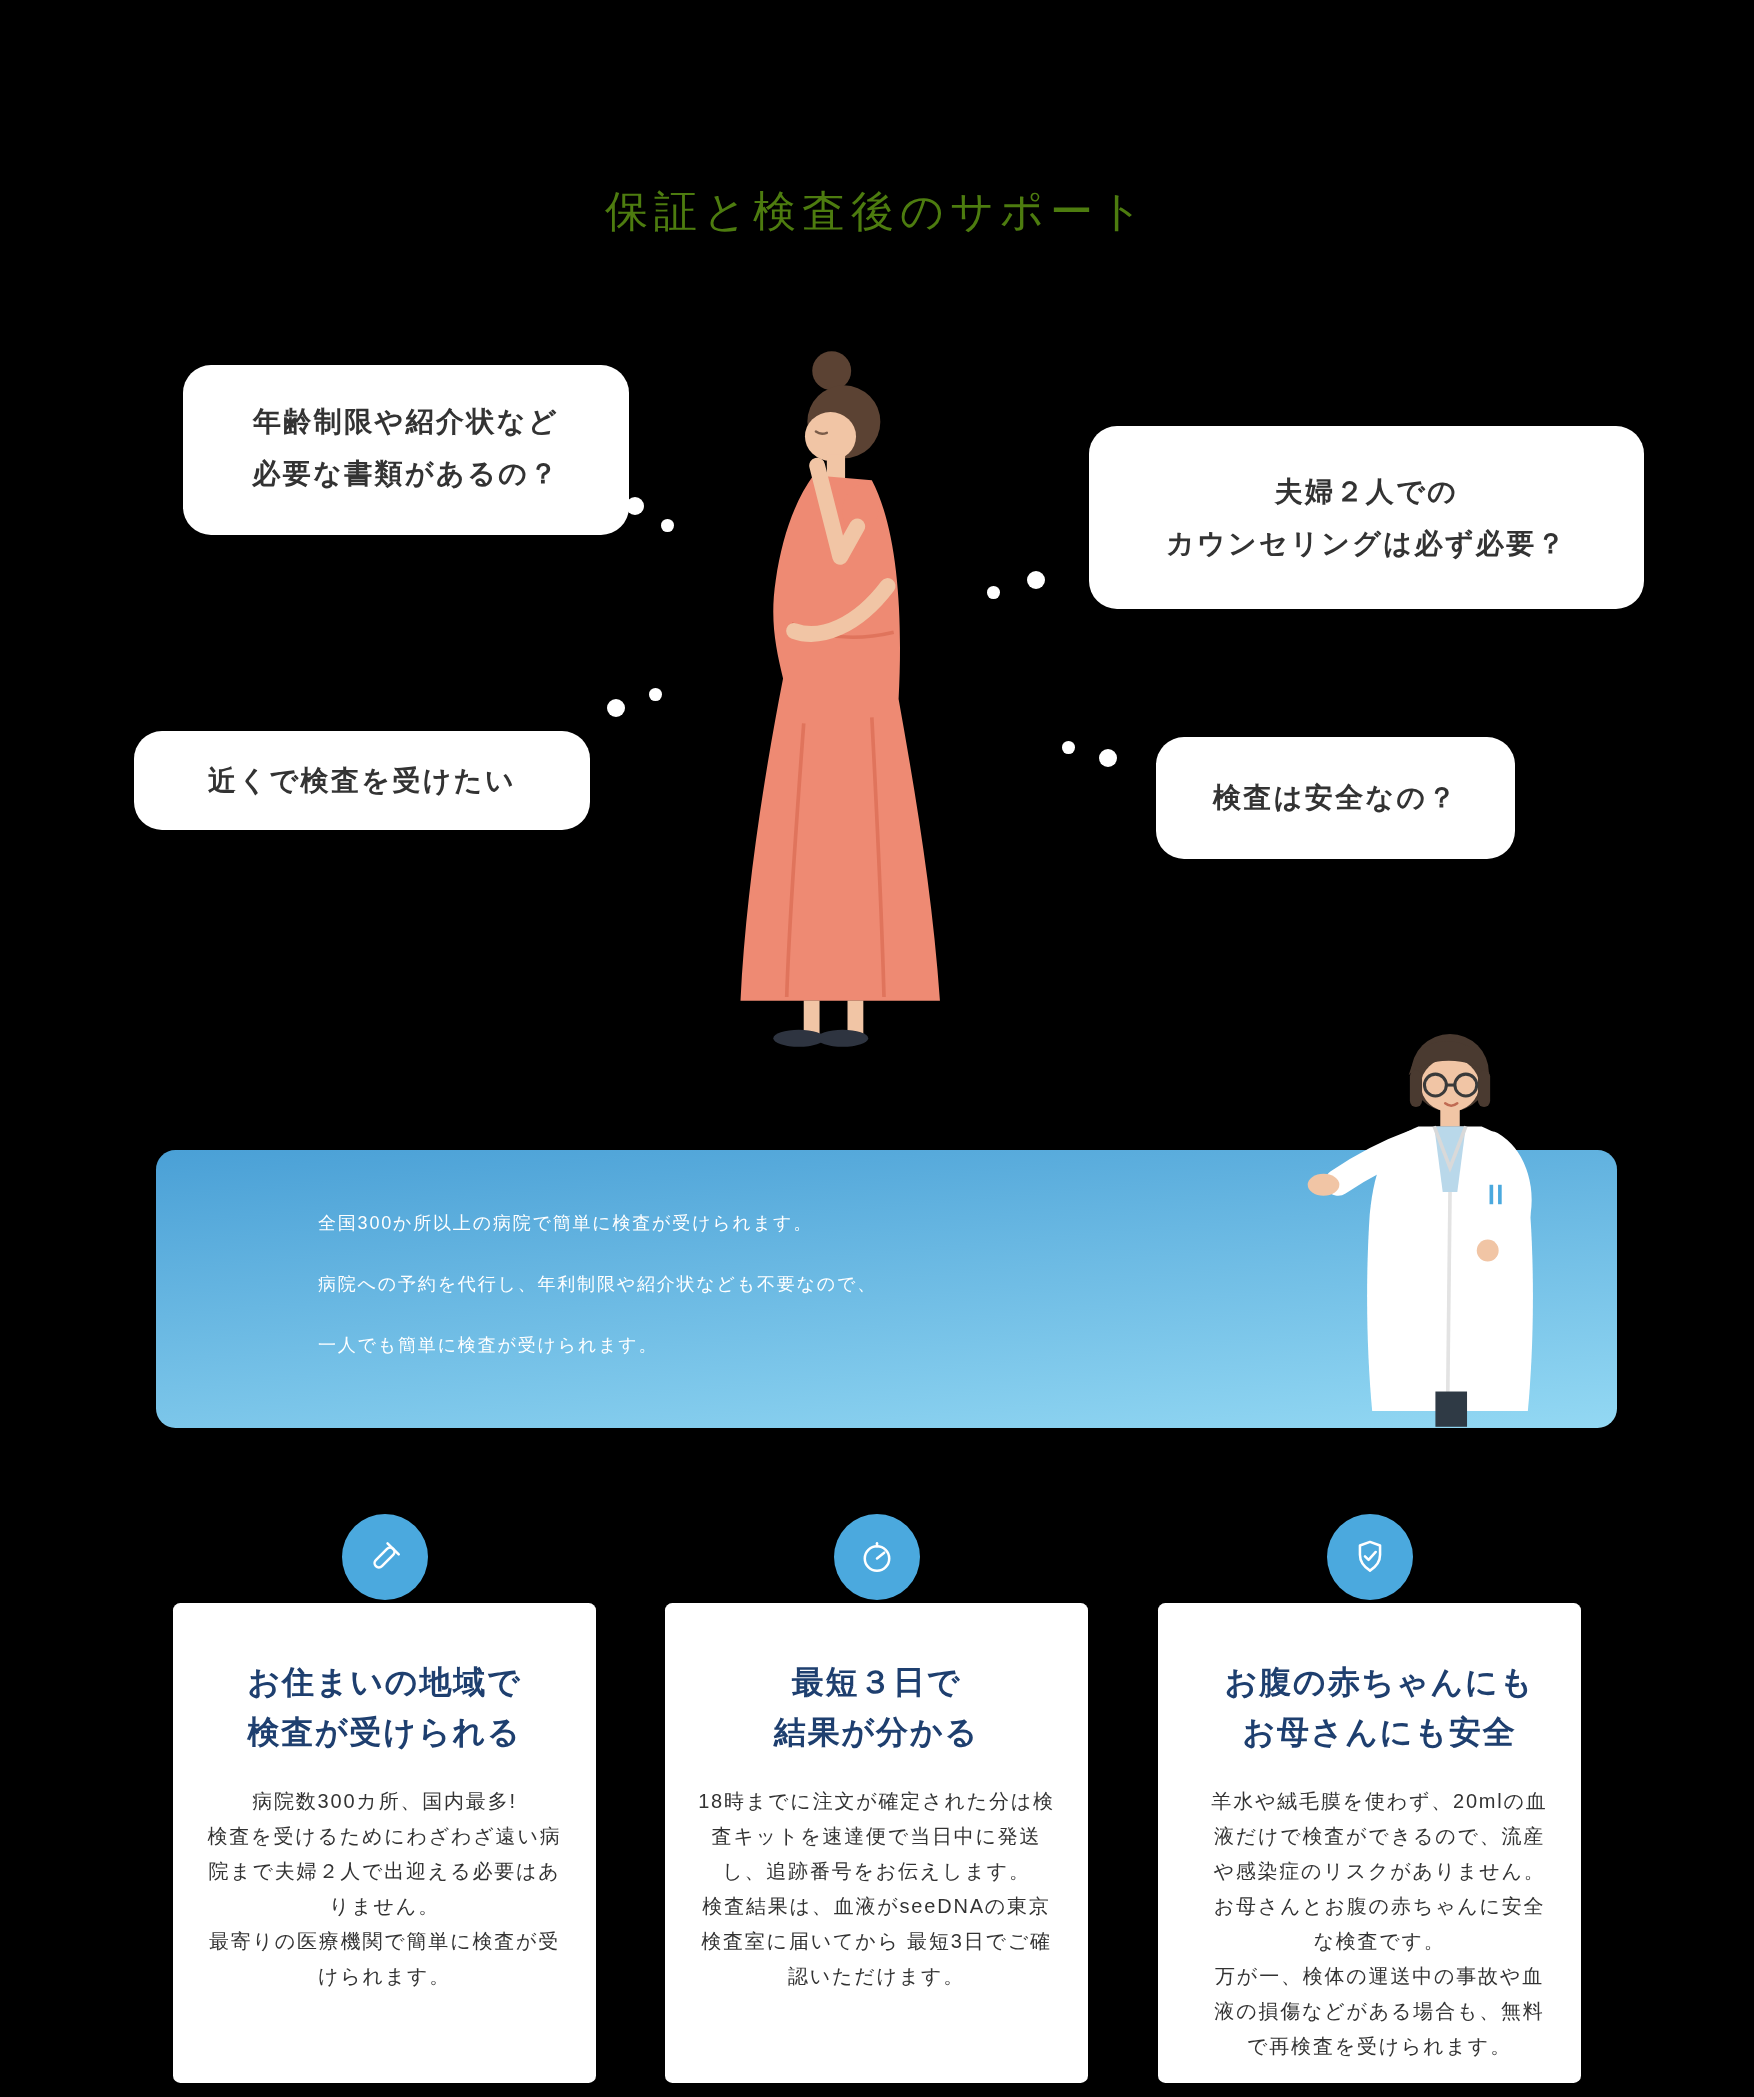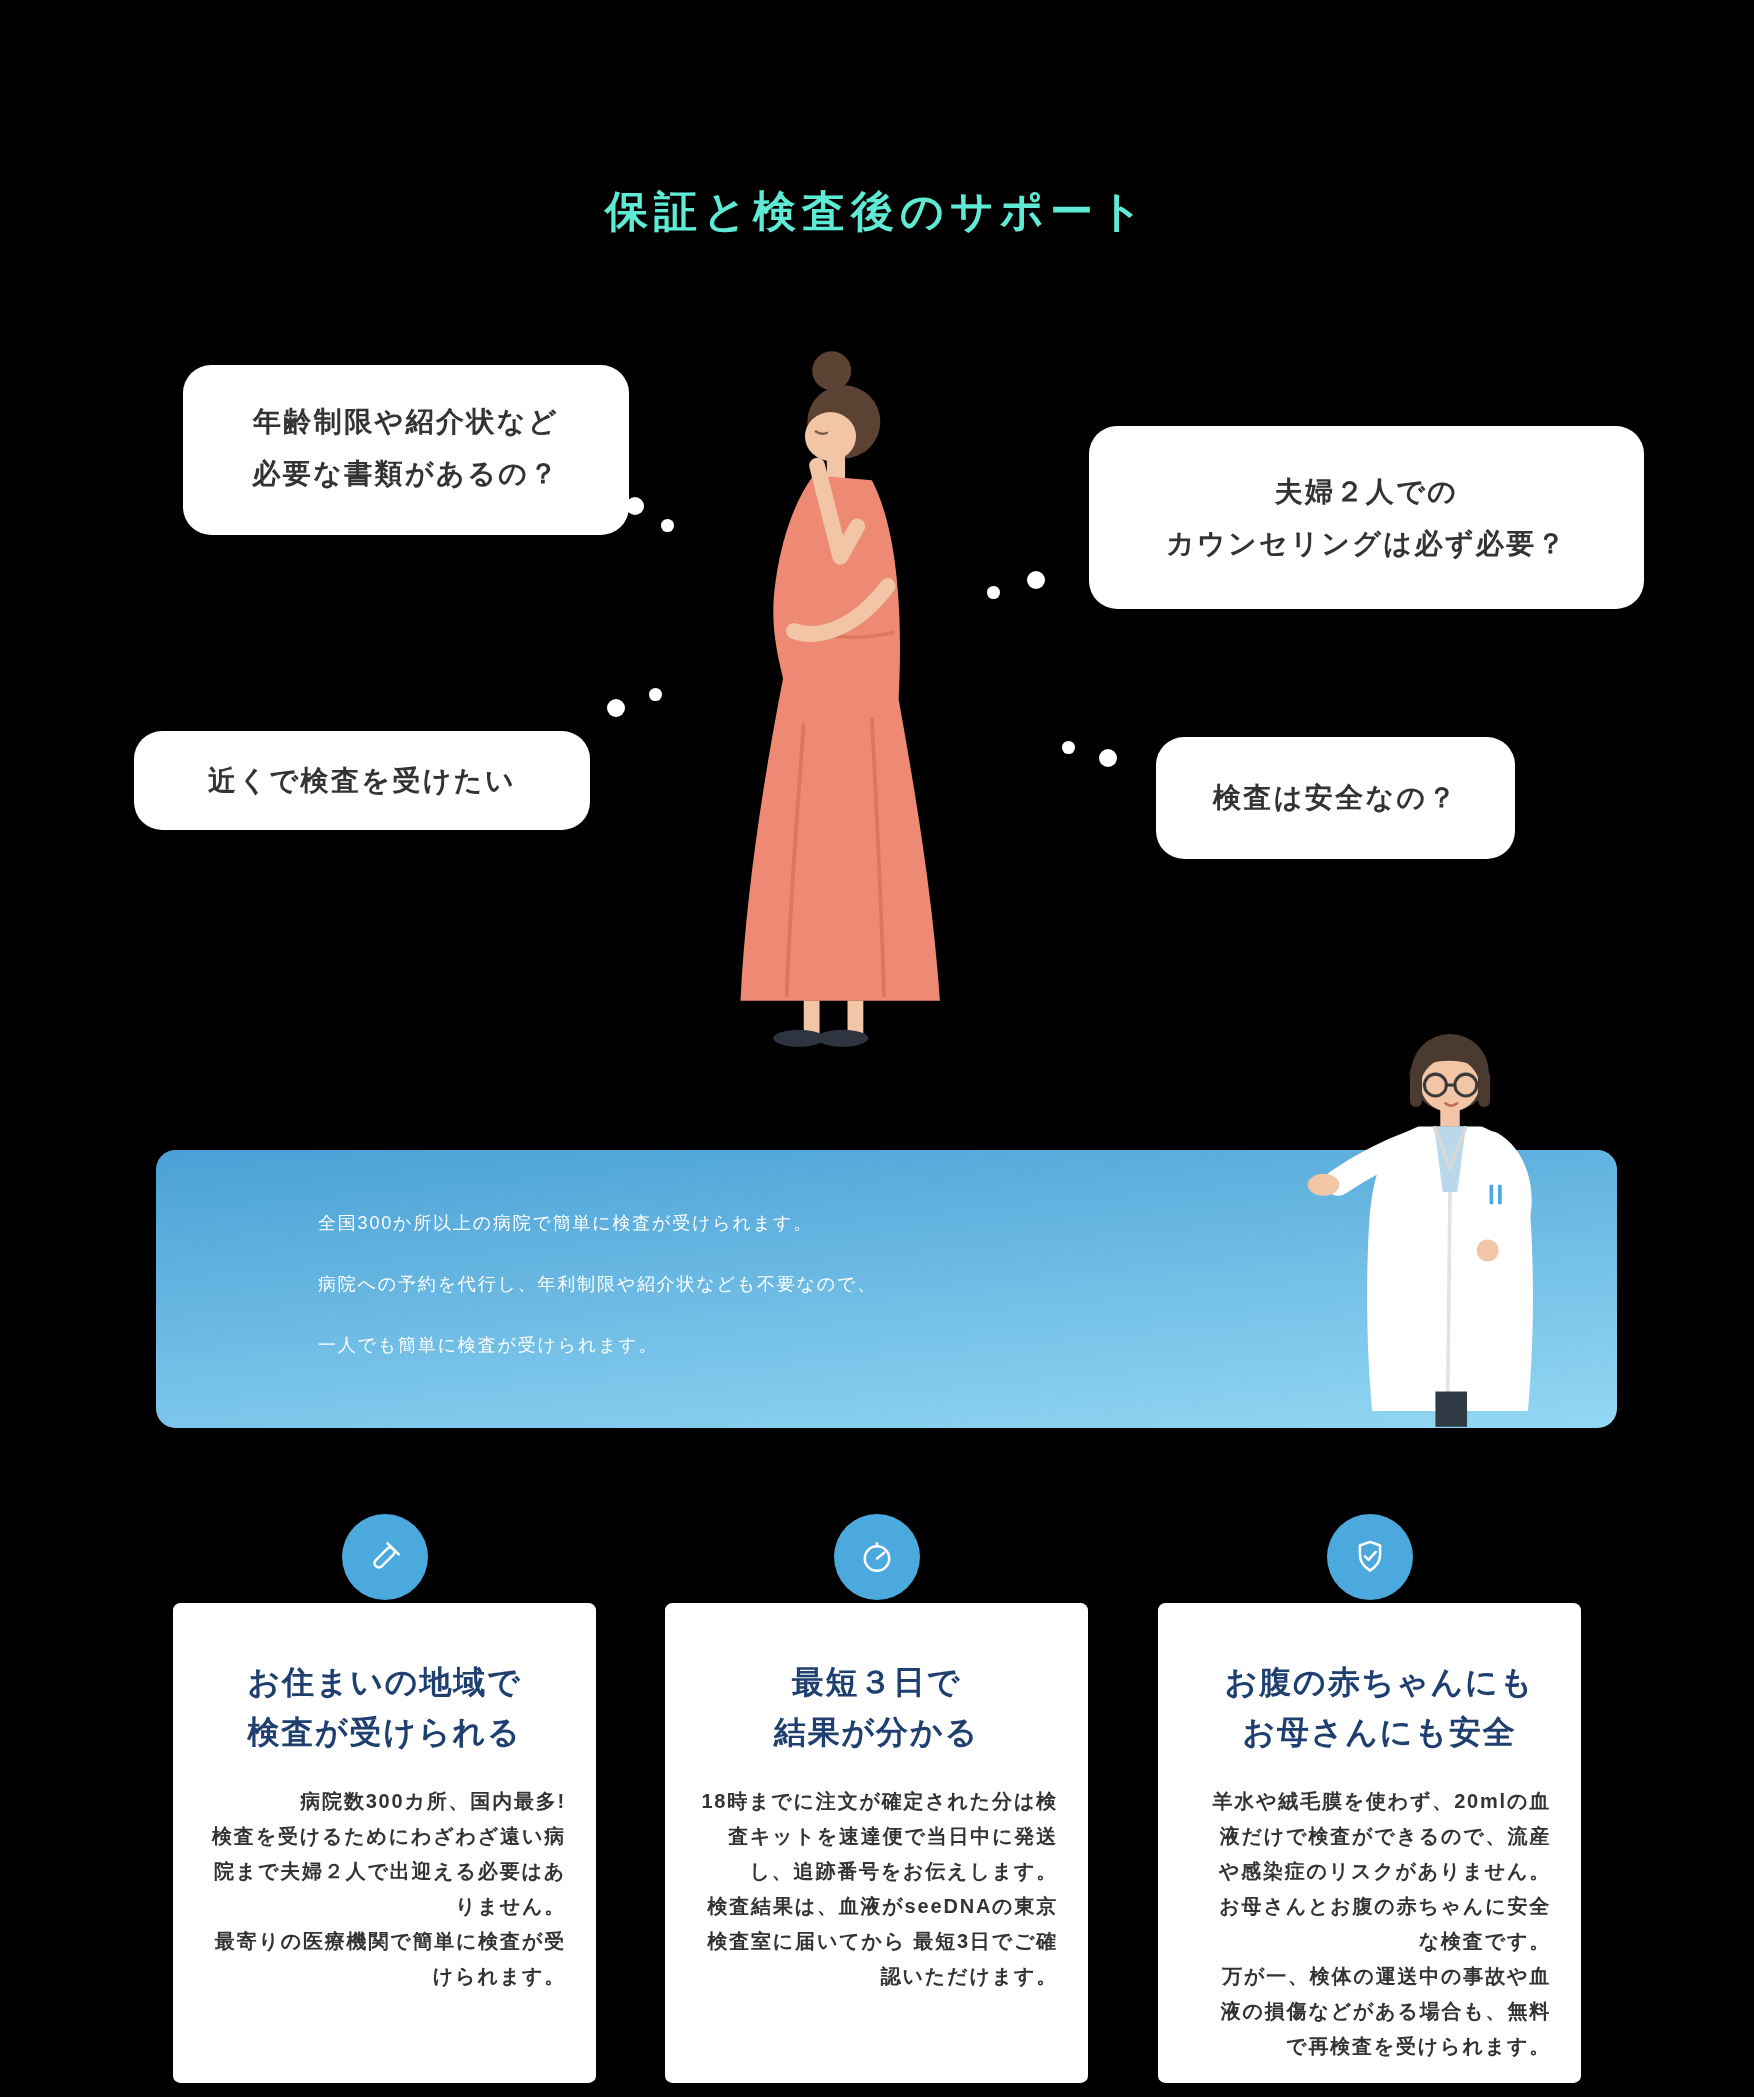--- a/index.html
+++ b/index.html
@@ -5,22 +5,22 @@
   * { margin:0; padding:0; box-sizing:border-box; }
   html,body { background:#000; }
   #page {
     position:relative; width:1754px; height:2097px; background:#000;
     font-family:"Liberation Sans","DejaVu Sans",sans-serif; overflow:hidden;
   }
   .preline { white-space:pre-line; }
 
   .page-title {
     position:absolute; top:183px; left:0; width:100%;
-    text-align:center; font-size:43px; font-weight:bold;
-    color:#5eead4; letter-spacing:6px;
+    text-align:center; font-size:43px; font-weight:normal;
+    color:#4d7c0f; letter-spacing:6px;
   }
 
   .bubble {
     position:absolute; background:#fff; border-radius:28px;
     display:flex; align-items:center; justify-content:center;
     text-align:center; font-weight:bold; color:#333;
     font-size:28px; line-height:1.85; letter-spacing:2.4px;
     box-shadow:0 8.5px 18px rgba(0,0,0,.5);
   }
   #bubble-documents  { left:183px;  top:365px;  width:446px; height:170px;font-family:Liberation Mono, monospace; }
@@ -61,22 +61,21 @@
     background:#4ba9de; display:flex; align-items:center; justify-content:center;
   }
   .card-title {
     margin-top:55px; text-align:center;
     font-size:32px; font-weight:bold; color:#1e3f6f;
     line-height:1.55; letter-spacing:1.8px;
   }
   .card-body {
     margin:27px 30px 0;
     font-size:20px; line-height:1.75; color:#333; letter-spacing:1.8px;
-    text-align:right;
-    font-weight:bold;
+    text-align:center;
   }
 </style>
 </head>
 <body>
 
 <div id="page">
 
   <h1 class="page-title">保証と検査後のサポート</h1>
 
   <div class="bubble" id="bubble-documents">

